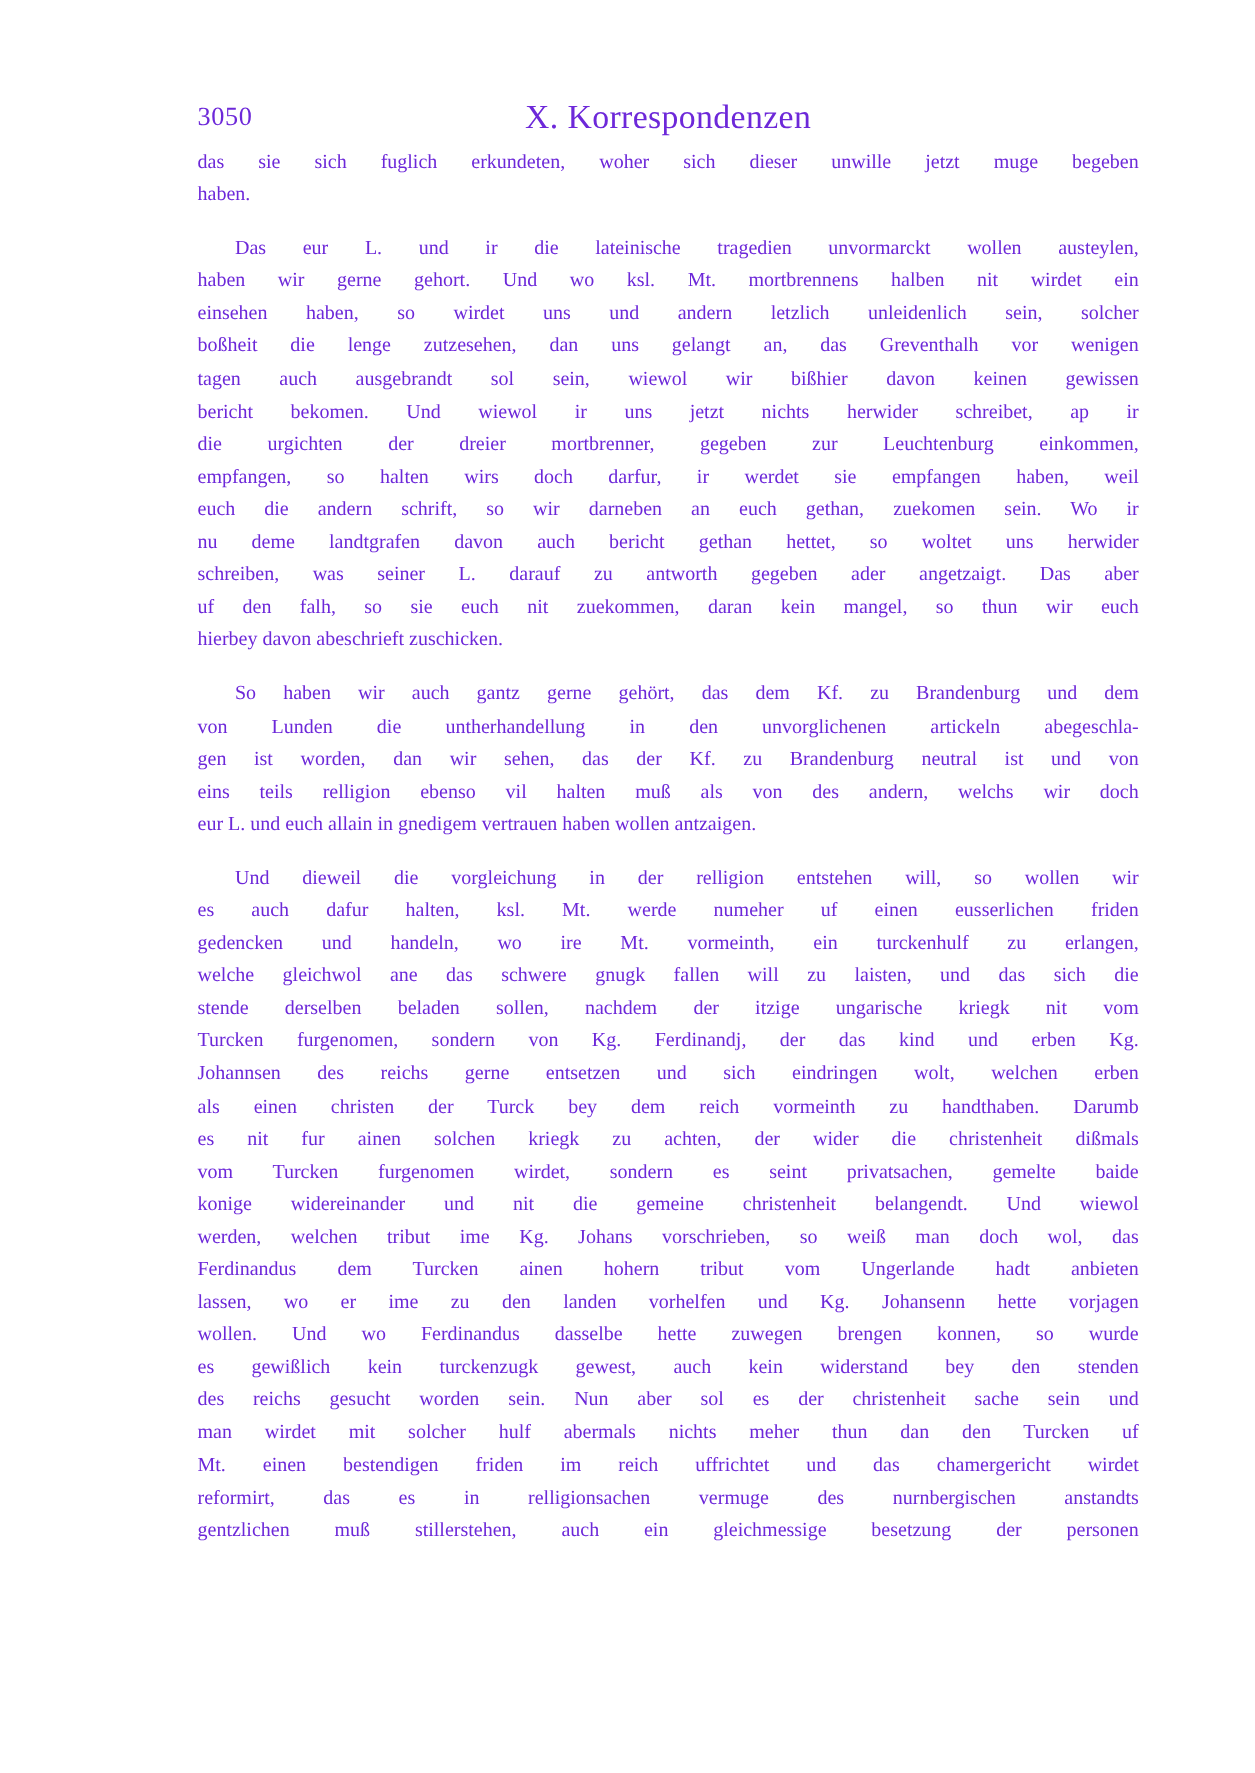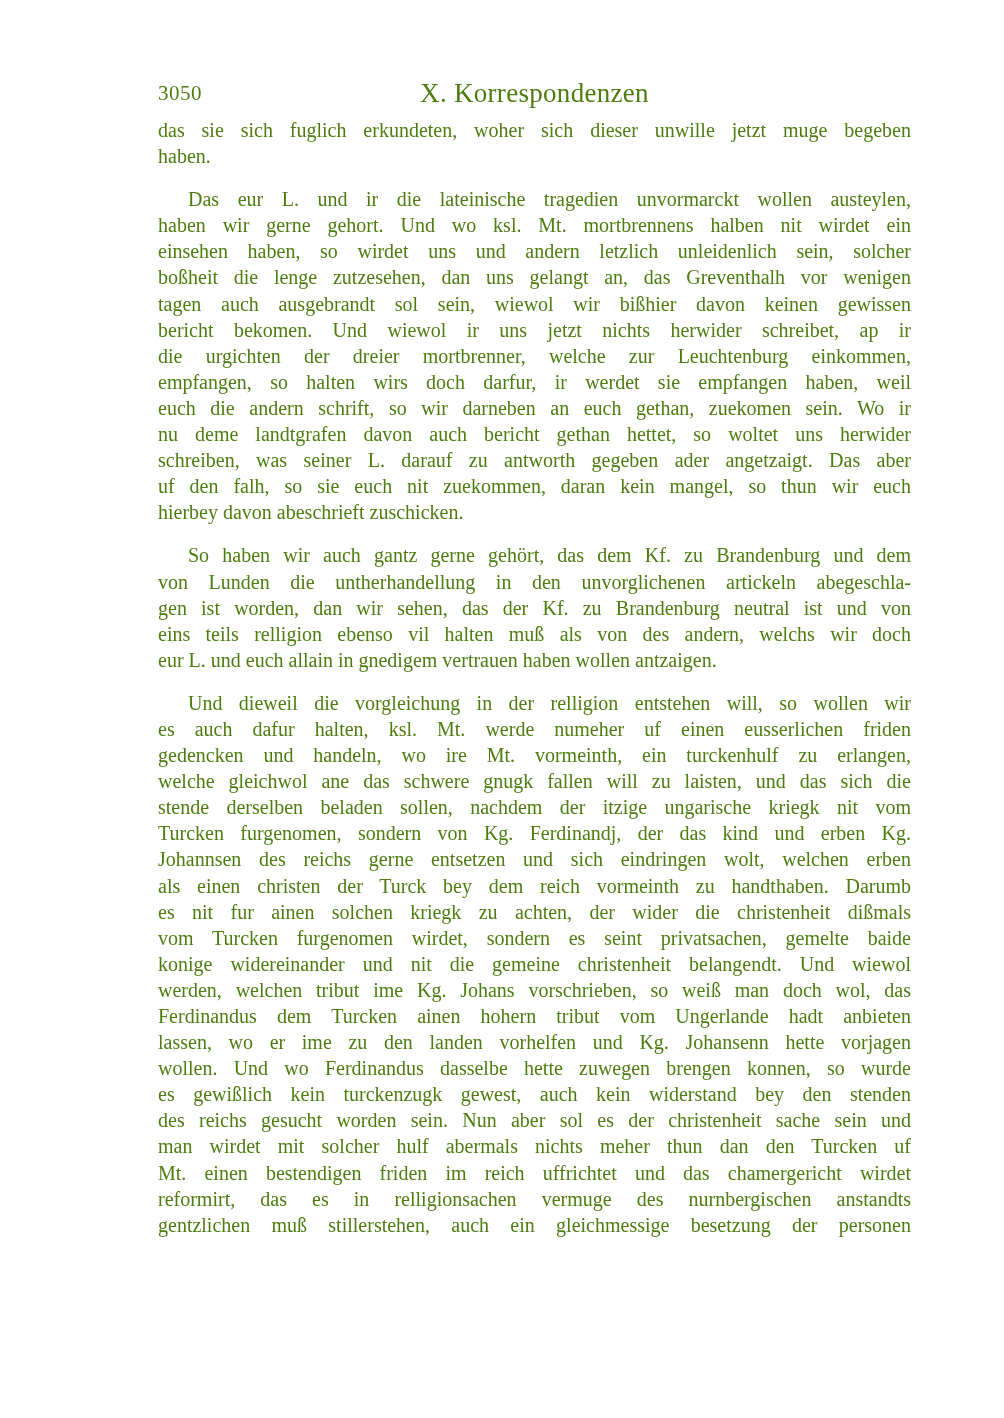--- a/index.html
+++ b/index.html
@@ -5,21 +5,21 @@
   html, body {
     margin: 0;
     padding: 0;
     background: #ffffff;
   }
   .page {
     position: relative;
     width: 1004px;
     height: 1418px;
     background: #ffffff;
-    color: #4d7c0f;
+    color: #6d28d9;
     font-family: "Liberation Serif", "DejaVu Serif", serif;
     overflow: hidden;
   }
   .page-header {
     position: absolute;
     top: 80px;
     left: 158px;
     width: 753px;
     height: 26px;
     font-size: 21px;
@@ -35,21 +35,21 @@
     display: block;
     text-align: center;
     font-size: 27px;
     letter-spacing: 0.3px;
   }
   .text-body {
     position: absolute;
     top: 117px;
     left: 158px;
     width: 753px;
-    font-size: 20px;
+    font-size: 16px;
     line-height: 26.1px;
   }
   .para { margin: 0; padding: 0; }
   .line {
     text-align: justify;
     text-align-last: justify;
     -moz-text-align-last: justify;
     white-space: normal;
   }
   .line.lastline {
@@ -75,21 +75,21 @@
         <div class="line">das sie sich fuglich erkundeten, woher sich dieser unwille jetzt muge begeben</div>
         <div class="line lastline">haben.</div>
       </div>
       <div class="para indent">
         <div class="line">Das eur L. und ir die lateinische tragedien unvormarckt wollen austeylen,</div>
         <div class="line">haben wir gerne gehort. Und wo ksl. Mt. mortbrennens halben nit wirdet ein</div>
         <div class="line">einsehen haben, so wirdet uns und andern letzlich unleidenlich sein, solcher</div>
         <div class="line">boßheit die lenge zutzesehen, dan uns gelangt an, das Greventhalh vor wenigen</div>
         <div class="line">tagen auch ausgebrandt sol sein, wiewol wir bißhier davon keinen gewissen</div>
         <div class="line">bericht bekomen. Und wiewol ir uns jetzt nichts herwider schreibet, ap ir</div>
-        <div class="line">die urgichten der dreier mortbrenner, welche zur Leuchtenburg einkommen,</div>
+        <div class="line">die urgichten der dreier mortbrenner, gegeben zur Leuchtenburg einkommen,</div>
         <div class="line">empfangen, so halten wirs doch darfur, ir werdet sie empfangen haben, weil</div>
         <div class="line">euch die andern schrift, so wir darneben an euch gethan, zuekomen sein. Wo ir</div>
         <div class="line">nu deme landtgrafen davon auch bericht gethan hettet, so woltet uns herwider</div>
         <div class="line">schreiben, was seiner L. darauf zu antworth gegeben ader angetzaigt. Das aber</div>
         <div class="line">uf den falh, so sie euch nit zuekommen, daran kein mangel, so thun wir euch</div>
         <div class="line lastline">hierbey davon abeschrieft zuschicken.</div>
       </div>
       <div class="para indent">
         <div class="line">So haben wir auch gantz gerne gehört, das dem Kf. zu Brandenburg und dem</div>
         <div class="line">von Lunden die untherhandellung in den unvorglichenen artickeln abegeschla-</div>

